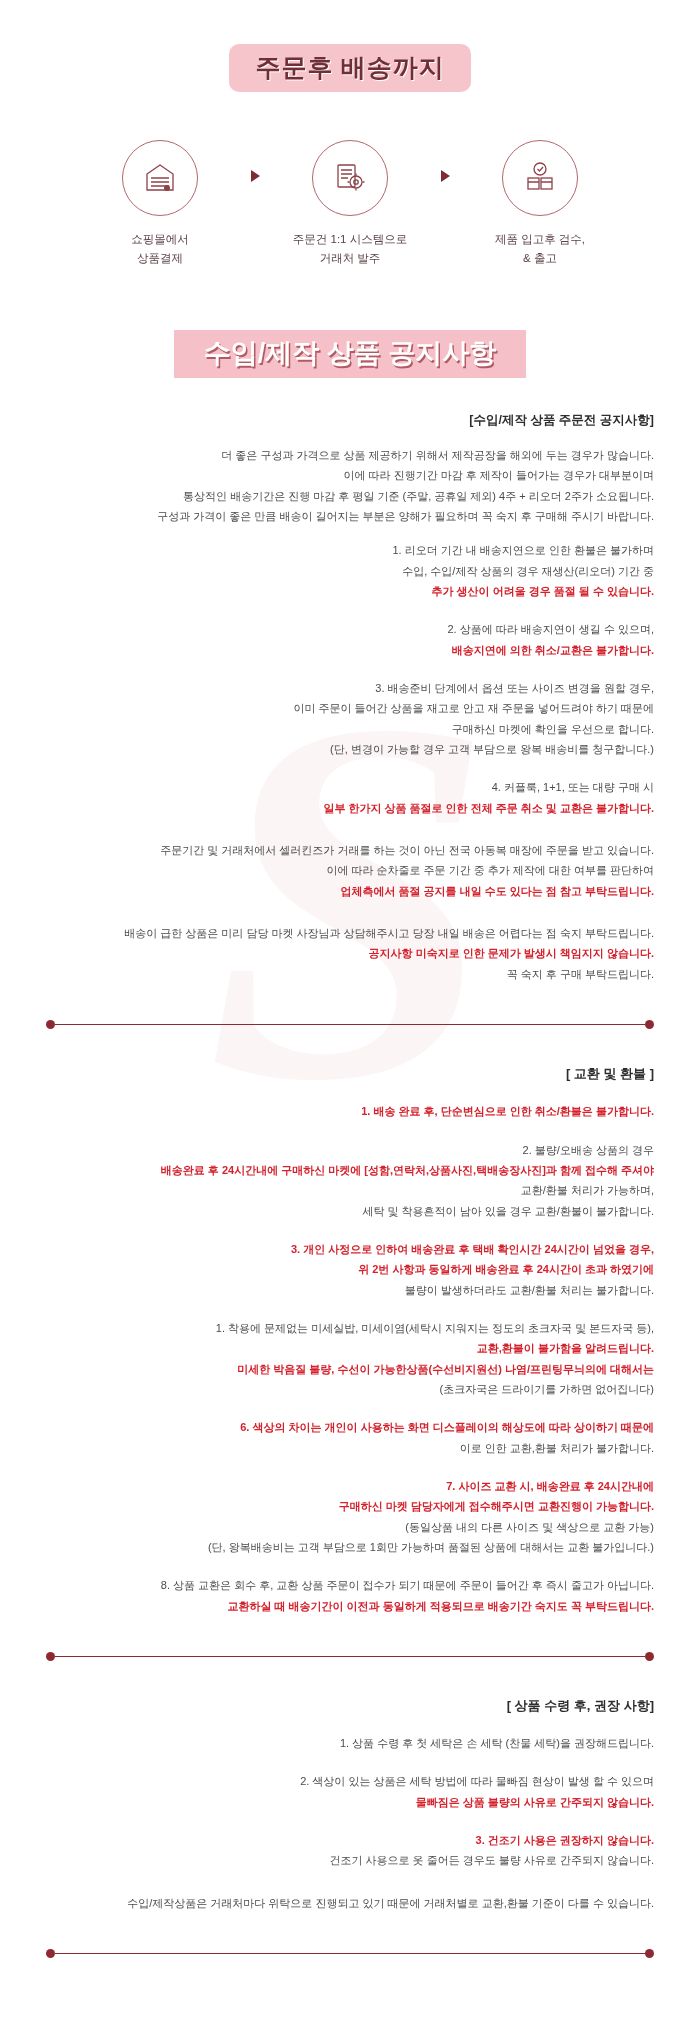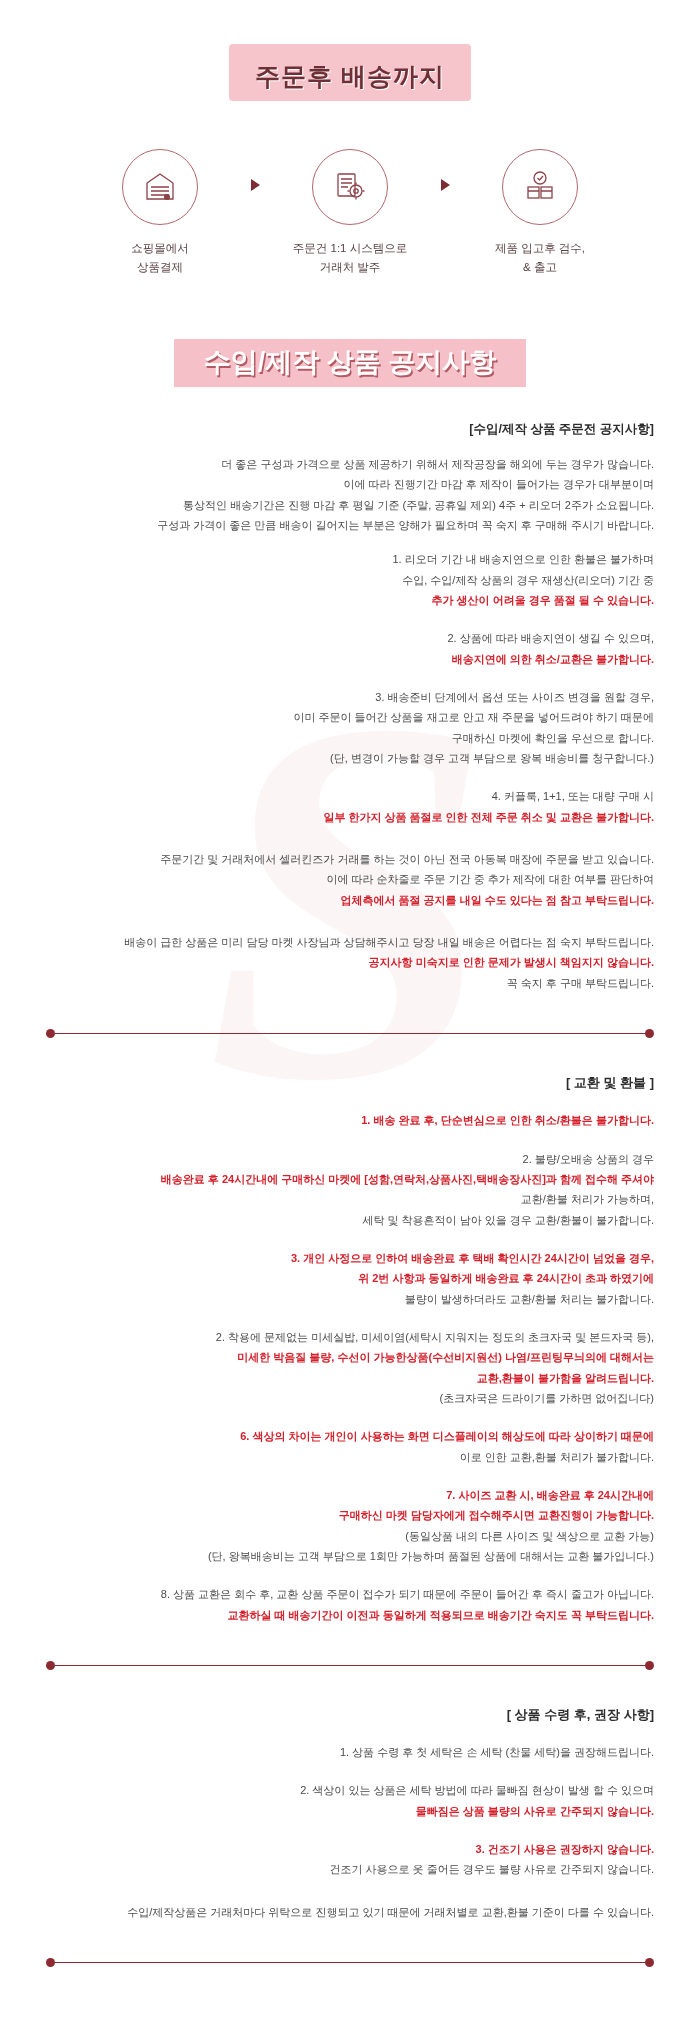--- a/index.html
+++ b/index.html
@@ -41,22 +41,23 @@
   }
 
   
   .top-banner-wrap {
     text-align: center;
     padding-top: 44px;
   }
   .top-banner {
     display: inline-block;
     background: #f6c5cb;
-    padding: 16px 26px 8px 26px;
-    border-radius: 4px;
+    padding: 7px 26px 8px 26px;
+    border-radius: 10px;
+    font-family: Liberation Serif, serif;
   }
   .top-banner .txt {
     font-size: 25px;
     font-weight: bold;
     letter-spacing: 1px;
     color: #6e3036;
     text-shadow: 1px 1px 0 #ffffff;
   }
 
   
@@ -269,21 +270,21 @@
         <div class="line"></div>
         <div class="dot r"></div>
     </div>
 
     <div class="section" style="margin-top:24px">
       <div class="sec-head-box">[ 교환 및 환불 ]</div>
       <div id="exchange-items">
           <div class="para block"><div class="red">1. 배송 완료 후, 단순변심으로 인한 취소/환불은 불가합니다.</div></div>
           <div class="para block"><div>2. 불량/오배송 상품의 경우</div><div class="red">배송완료 후 24시간내에 구매하신 마켓에 [성함,연락처,상품사진,택배송장사진]과 함께 접수해 주셔야</div><div>교환/환불 처리가 가능하며,</div><div>세탁 및 착용흔적이 남아 있을 경우 교환/환불이 불가합니다.</div></div>
           <div class="para block"><div class="red">3. 개인 사정으로 인하여 배송완료 후 택배 확인시간 24시간이 넘었을 경우,</div><div class="red">위 2번 사항과 동일하게 배송완료 후 24시간이 초과 하였기에</div><div>불량이 발생하더라도 교환/환불 처리는 불가합니다.</div></div>
-          <div class="para block"><div>2. 착용에 문제없는 미세실밥, 미세이염(세탁시 지워지는 정도의 초크자국 및 본드자국 등),</div><div class="red">미세한 박음질 불량, 수선이 가능한상품(수선비지원선) 나염/프린팅무늬의에 대해서는</div><div class="red">교환,환불이 불가함을 알려드립니다.</div><div>(초크자국은 드라이기를 가하면 없어집니다)</div></div>
+          <div class="para block"><div>1. 착용에 문제없는 미세실밥, 미세이염(세탁시 지워지는 정도의 초크자국 및 본드자국 등),</div><div class="red">교환,환불이 불가함을 알려드립니다.</div><div class="red">미세한 박음질 불량, 수선이 가능한상품(수선비지원선) 나염/프린팅무늬의에 대해서는</div><div>(초크자국은 드라이기를 가하면 없어집니다)</div></div>
           <div class="para block"></div>
           <div class="para block"><div class="red">6. 색상의 차이는 개인이 사용하는 화면 디스플레이의 해상도에 따라 상이하기 때문에</div><div>이로 인한 교환,환불 처리가 불가합니다.</div></div>
           <div class="para block"><div class="red">7. 사이즈 교환 시, 배송완료 후 24시간내에</div><div class="red">구매하신 마켓 담당자에게 접수해주시면 교환진행이 가능합니다.</div><div>(동일상품 내의 다른 사이즈 및 색상으로 교환 가능)</div><div>(단, 왕복배송비는 고객 부담으로 1회만 가능하며 품절된 상품에 대해서는 교환 불가입니다.)</div></div>
           <div class="para block"><div>8. 상품 교환은 회수 후, 교환 상품 주문이 접수가 되기 때문에 주문이 들어간 후 즉시 줄고가 아닙니다.</div><div class="red">교환하실 때 배송기간이 이전과 동일하게 적용되므로 배송기간 숙지도 꼭 부탁드립니다.</div></div>
         </div>
     </div>
 
     <div class="divider">
       <div class="dot l"></div>
         <div class="line"></div>

